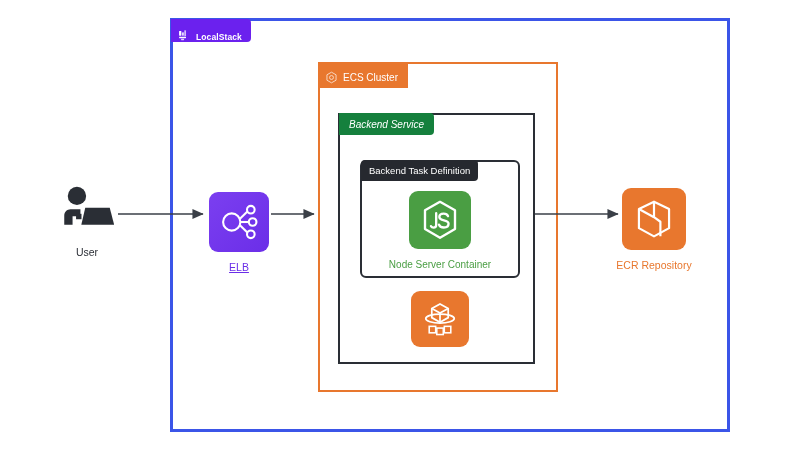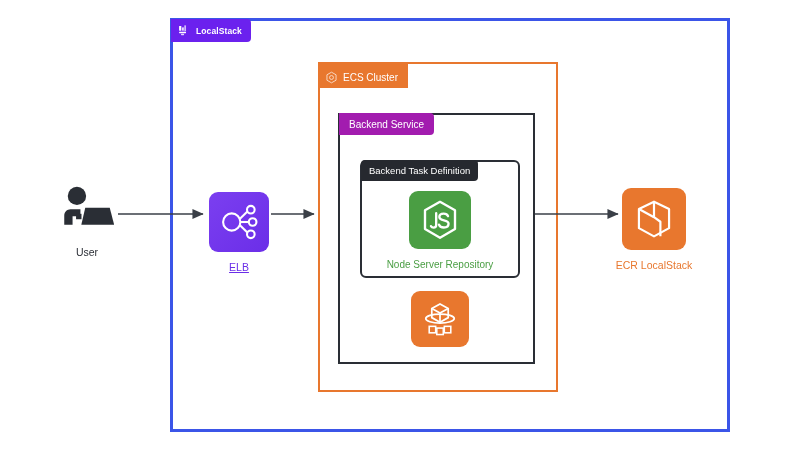--- a/index.html
+++ b/index.html
@@ -32,21 +32,21 @@
     background: transparent;
   }
   .localstack-badge {
     position: absolute;
     left: 171px;
     top: 19px;
     height: 23px;
     padding: 0 9px 0 7px;
     background: #6B21EE;
     display: flex;
-    align-items: center;
+    align-items: flex-end;
     gap: 5px;
     border-radius: 0 4px 4px 0;
   }
   .localstack-badge .ls-label {
     color: #ffffff;
     font-size: 8.5px;
     font-weight: bold;
     letter-spacing: 0.1px;
     white-space: nowrap;
   }
@@ -99,24 +99,25 @@
     height: 251px;
     border: 2px solid #2A2E35;
     box-sizing: border-box;
   }
   .backend-service-badge {
     position: absolute;
     left: 339px;
     top: 113px;
     height: 22px;
     padding: 0 10px;
-    background: #a21caf;
+    background: #15803d;
     border-radius: 0 4px 4px 0;
     display: flex;
     align-items: center;
+    font-style: italic;
   }
   .backend-service-badge .lbl {
     color: #ffffff;
     font-size: 10px;
     font-weight: 400;
     white-space: nowrap;
   }
 
   
   .task-def-box {
@@ -276,21 +277,21 @@
   </div>
 
   <div class="node node-server">
     <div class="node-tile">
       <svg width="40" height="42" viewBox="0 0 44 46">
         <path d="M22 3 L38.5 12.3 L38.5 33 L22 42.5 L5.5 33 L5.5 12.3 Z" fill="none" stroke="#ffffff" stroke-width="2.6" stroke-linejoin="round"></path>
         <path d="M17.8 15.5 L17.8 28.6 C17.8 30.4 16.6 31.4 15 31.4 C13.6 31.4 12.6 30.8 12.1 29.8" fill="none" stroke="#ffffff" stroke-width="2.6" stroke-linecap="round"></path>
         <path d="M30.8 18.8 C30.2 17.2 28.6 16 26 16 C23.1 16 21.3 17.5 21.3 19.8 C21.3 24.7 31.4 22.2 31.4 27.1 C31.4 29.4 29.4 31.2 26.2 31.2 C23.3 31.2 21.4 29.9 20.9 28.1" fill="none" stroke="#ffffff" stroke-width="2.6" stroke-linecap="round"></path>
       </svg>
     </div>
-    <span class="node-label">Node Server Repository</span>
+    <span class="node-label">Node Server Container</span>
   </div>
 
   <div class="node ecs-task-icon-node">
     <div class="node-tile">
       <svg width="40" height="38" viewBox="0 0 46 44">
 
         <path d="M23 4.5 L32.5 9.8 L32.5 20.4 L23 25.7 L13.5 20.4 L13.5 9.8 Z" fill="none" stroke="#ffffff" stroke-width="2"></path>
         <path d="M13.5 9.8 L23 15.1 L32.5 9.8" fill="none" stroke="#ffffff" stroke-width="2"></path>
         <line x1="23" y1="15.1" x2="23" y2="25.7" stroke="#ffffff" stroke-width="2"></line>
 
@@ -304,21 +305,21 @@
   </div>
 
   <div class="node ecr-node">
     <div class="node-tile">
       <svg width="42" height="42" viewBox="0 0 46 46">
         <path d="M23 4 L39.5 12 L39.5 33 L23 42 L6.5 33 L6.5 12 Z" fill="none" stroke="#ffffff" stroke-width="2.4" stroke-linejoin="round"></path>
         <path d="M23 4 L23 21 L30 26 L30 42" fill="none" stroke="#ffffff" stroke-width="2.4" stroke-linejoin="round"></path>
         <path d="M23 21 L6.5 12" fill="none" stroke="#ffffff" stroke-width="2.4"></path>
       </svg>
     </div>
-    <span class="node-label">ECR LocalStack</span>
+    <span class="node-label">ECR Repository</span>
   </div>
 
   <svg class="arrow-layer">
     <defs>
       <marker id="arrowhead" markerWidth="7" markerHeight="7" refX="6.2" refY="3.2" orient="auto" markerUnits="strokeWidth">
         <path d="M0,0.3 L6.6,3.2 L0,6.1 Z" fill="#3A3F47"></path>
       </marker>
     </defs>
 
     <line x1="118" y1="214" x2="203" y2="214" stroke="#3A3F47" stroke-width="1.7" marker-end="url(#arrowhead)"></line>

